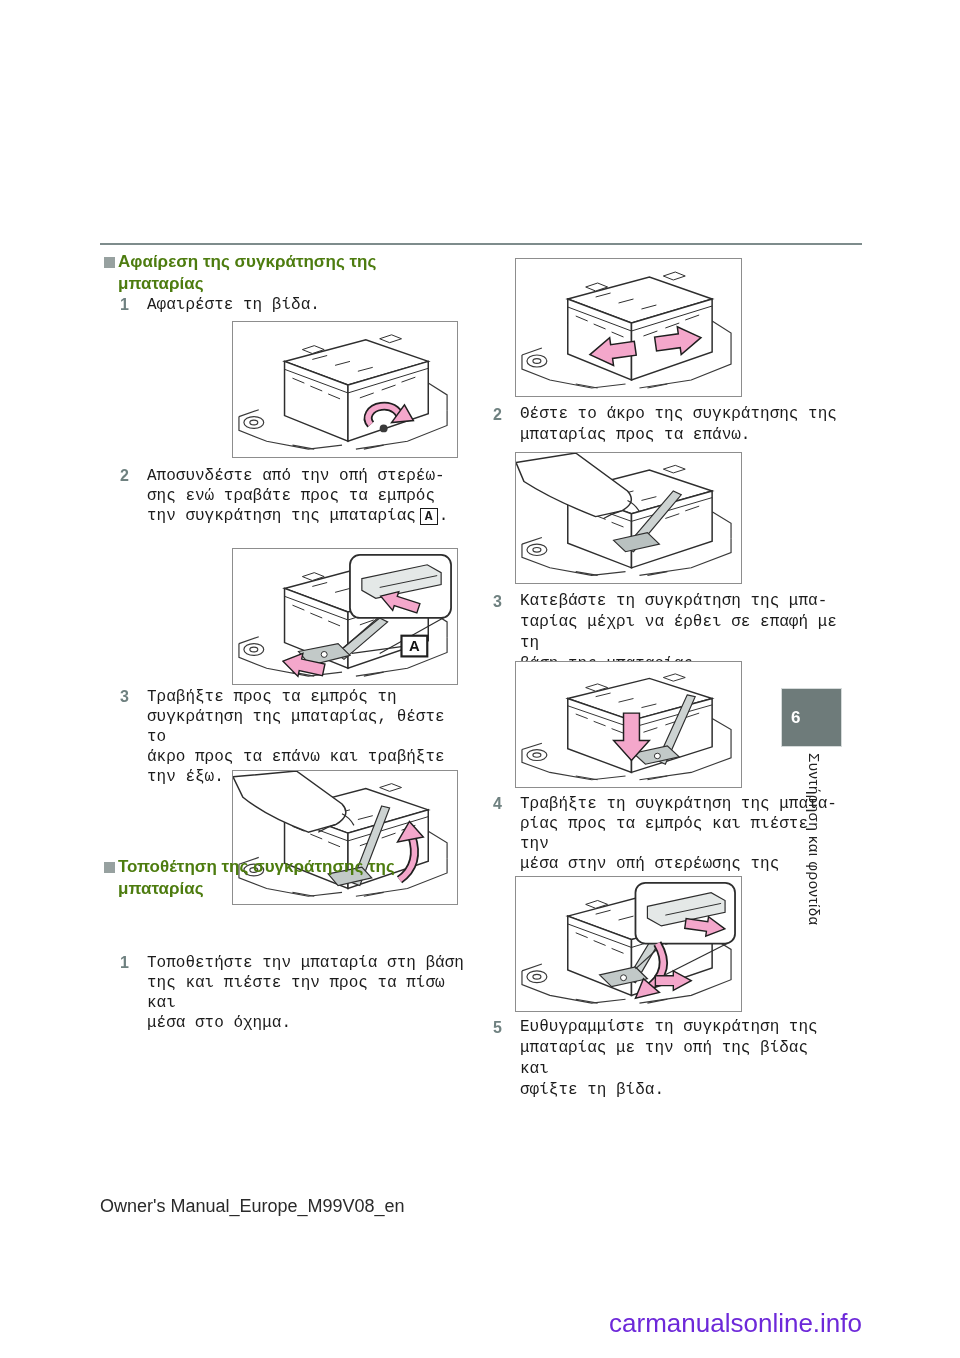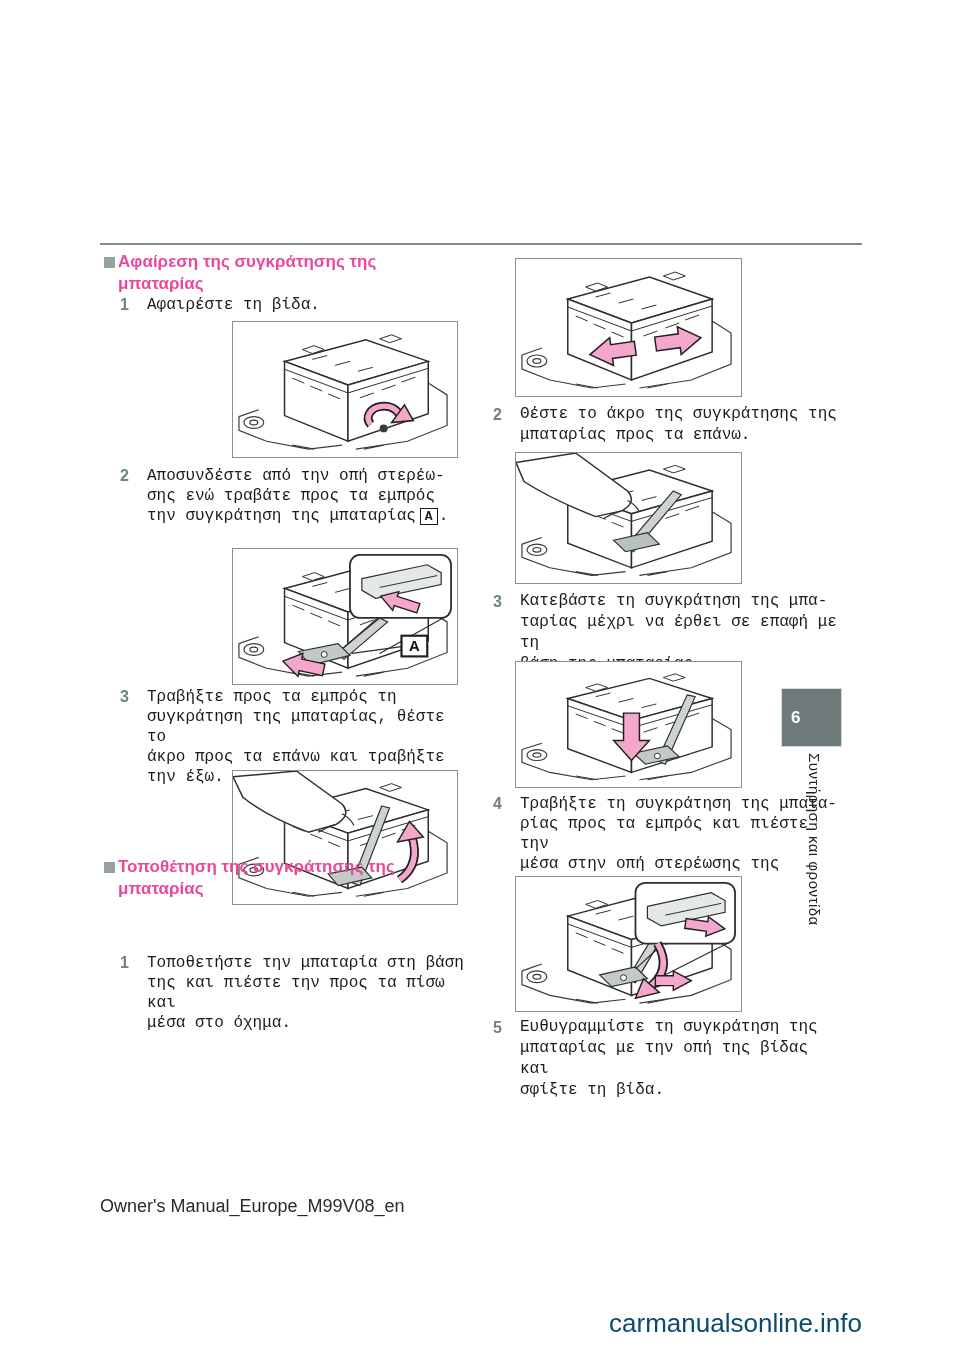--- a/index.html
+++ b/index.html
@@ -7,21 +7,21 @@
         font-family:"Liberation Sans",sans-serif;overflow:hidden;}
 
   
   .hdr{position:absolute;left:100px;top:204px;width:672px;display:flex;
        justify-content:flex-end;align-items:baseline;gap:30px;}
   .hdr-title{font-size:16px;font-weight:bold;color:#111;}
   .hdr-num{font-size:27px;font-weight:bold;color:#111;letter-spacing:1px;}
   .hdr-rule{position:absolute;left:100px;top:243px;width:762px;height:2px;background:#7e8c8c;}
 
   
-  .h{position:absolute;display:flex;font-weight:bold;font-size:17px;line-height:22px;color:#ec4899;}
+  .h{position:absolute;display:flex;font-weight:bold;font-size:17px;line-height:22px;color:#4d7c0f;}
   .h .sq{width:11px;height:11px;background:#97a1a0;margin:6px 3px 0 0;flex:none;}
 
   
   .step{position:absolute;display:flex;font-size:16px;line-height:20px;color:#1b1b1b;}
   .step.lh21{font-size:16px;line-height:21px;}
   .step .num{font-weight:bold;color:#6f8180;width:27px;flex:none;}
   .step .txt{width:320px;font-family:Liberation Mono, monospace;}
   .pre{white-space:pre-line;}
   .keybox{display:inline-block;border:1.7px solid #1a1a1a;font-weight:bold;font-size:13px;
           line-height:15px;padding:0 4px;margin:0 1px 0 4px;background:#fff;}
@@ -32,21 +32,21 @@
 
   
   .tab{position:absolute;left:781px;top:688px;width:61px;height:59px;background:#6e7b7a;
        border:1px solid #d5dada;box-sizing:border-box;display:flex;align-items:center;}
   .tab .n{color:#fff;font-weight:bold;font-size:17px;padding-left:9px;}
   .vtext{position:absolute;left:806px;top:753px;writing-mode:vertical-rl;
          font-size:15px;color:#222;letter-spacing:0.5px;}
 
   
   .footer{position:absolute;left:100px;top:1196px;font-size:18px;color:#2a2a2a;}
-  .wm{position:absolute;right:98px;top:1308px;font-size:26px;color:#0c4a6e;}
+  .wm{position:absolute;right:98px;top:1308px;font-size:26px;color:#6d28d9;}
 </style>
 </head>
 <body>
 
 <div id="page">
 
   <svg width="0" height="0" style="position:absolute" aria-hidden="true">
     <defs>
       <g id="batt">
 

